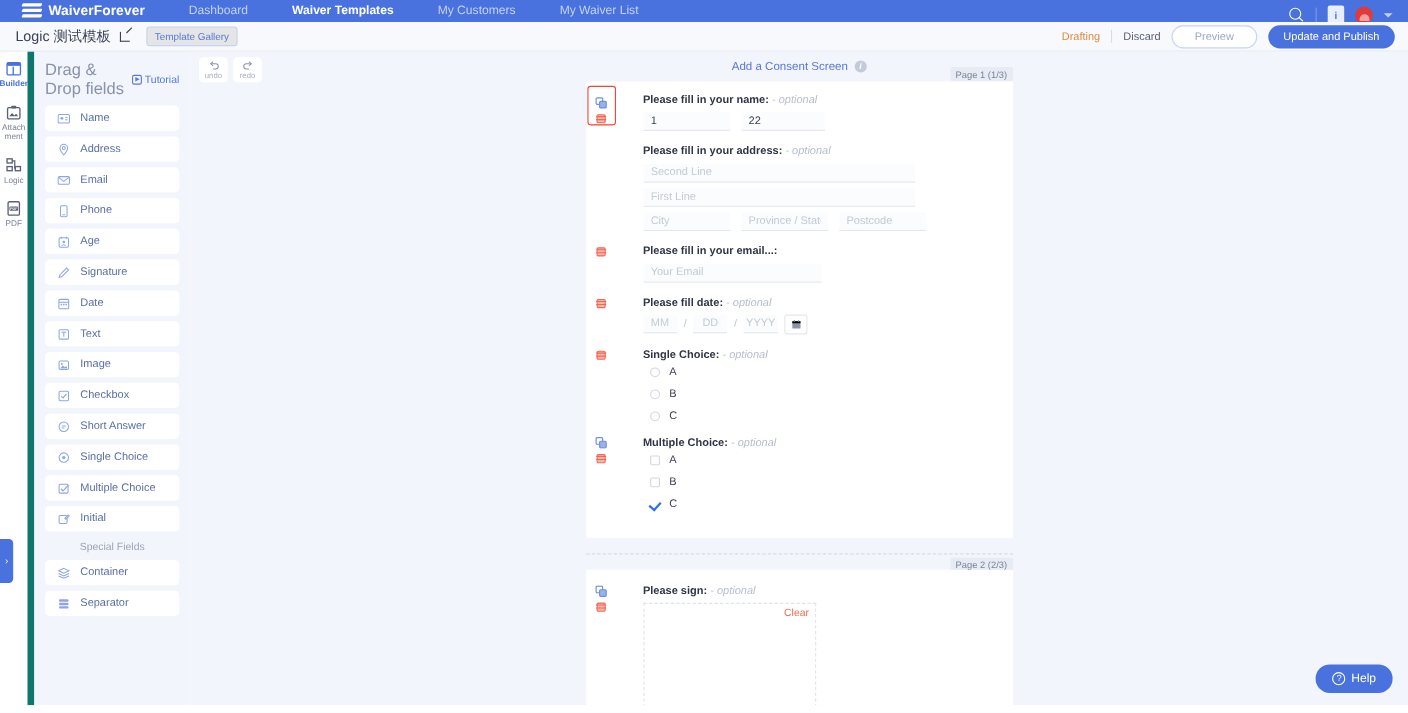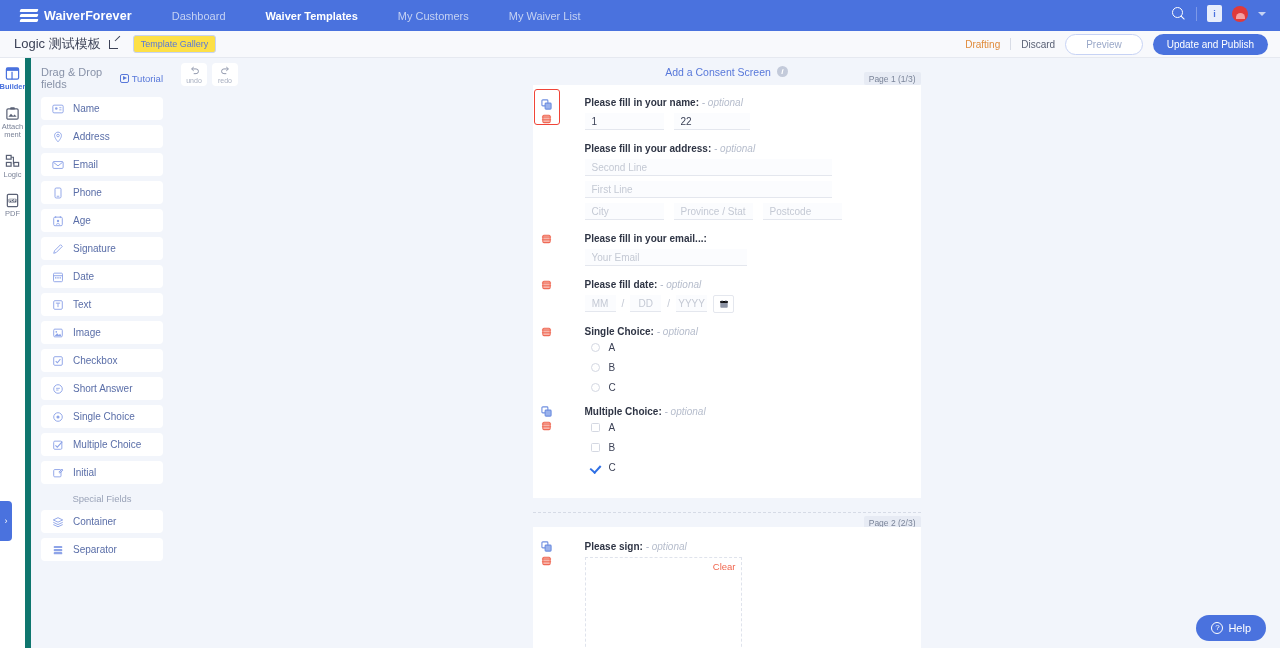--- a/index.html
+++ b/index.html
@@ -6,21 +6,21 @@
   html,body { width:1280px; height:648px; overflow:hidden; }
   body {
     font-family: "Liberation Sans", sans-serif;
     font-size: 12px;
     color: #4a5568;
     background: #ffffff;
   }
 
   
   .topnav{
-    height:31px; background:#4a72de; display:flex; align-items:center;
+    height:20px; background:#4a72de; display:flex; align-items:center;
     padding:0 12px; position:relative;
   }
   .brand{display:flex;align-items:center;gap:6px;margin-left:8px;margin-right:40px;}
   .brand-mark{width:18px;height:14px;position:relative;}
   .brand-mark span{position:absolute;left:0;width:18px;height:3px;background:#fff;border-radius:1px;transform:skewX(-20deg);}
   .brand-mark span:nth-child(1){top:0;}
   .brand-mark span:nth-child(2){top:5px;}
   .brand-mark span:nth-child(3){top:10px;}
   .brand-name{color:#fff;font-weight:bold;font-size:12.5px;letter-spacing:.1px;}
   .navlinks{display:flex;align-items:center;gap:40px;}
@@ -40,21 +40,21 @@
   
   .titlebar{
     height:27px;background:#f8f9fc;border-bottom:1px solid #e6e9f0;
     display:flex;align-items:center;padding:0 14px;position:relative;
   }
   .tmpl-title{font-size:13px;color:#3c4257;}
   .edit-icon{width:12px;height:12px;margin-left:8px;position:relative;cursor:pointer;}
   .edit-icon::before{content:"";position:absolute;left:0;top:2px;width:8px;height:8px;border:1.2px solid #3c4257;border-right:none;border-top:none;}
   .edit-icon::after{content:"";position:absolute;right:0;top:0px;width:7px;height:1.2px;background:#3c4257;transform:rotate(-45deg);}
   .gallery-btn{
-    margin-left:12px;border:1px solid #c7d3f5;border-radius:3px;background:#fde047;
+    margin-left:12px;border:1px solid #c7d3f5;border-radius:3px;background:#e5e5e5;
     color:#5878da;font-size:9px;padding:3px 7px;cursor:pointer;
   }
   .title-right{position:absolute;right:12px;display:flex;align-items:center;gap:10px;}
   .drafting{color:#e08b3a;font-size:10px;}
   .t-div{width:1px;height:12px;background:#d8dce6;}
   .discard{color:#5a6175;font-size:10px;cursor:pointer;}
   .preview-btn{border:1px solid #c7d3f5;border-radius:11px;background:#fff;color:#9aa8c8;font-size:10px;padding:4px 20px;cursor:pointer;}
   .publish-btn{border:none;border-radius:11px;background:#4a72de;color:#fff;font-size:10px;padding:5px 14px;cursor:pointer;}
 
   
@@ -67,21 +67,21 @@
   .rail-item.active .rail-lbl{color:#4a72de;font-weight:bold;}
   .ri{width:15px;height:15px;}
   .collapse-tab{
     position:absolute;left:0;top:443px;width:12px;height:40px;background:#4a72de;
     border-radius:0 4px 4px 0;color:#fff;font-size:9px;display:flex;align-items:center;justify-content:center;cursor:pointer;
   }
 
   
   .palette{width:142px;background:#f2f5fb;flex:0 0 142px;padding:8px 10px 0 10px;}
   .palette-head{display:flex;align-items:center;justify-content:space-between;margin-bottom:7px;}
-  .palette-title{font-size:11px;color:#8892a8;}
+  .palette-title{font-size:15px;color:#8892a8;}
   .tutorial{display:flex;align-items:center;gap:3px;color:#5878da;font-size:9.5px;cursor:pointer;}
   .play-ico{width:9px;height:9px;border:1.2px solid #5878da;border-radius:2px;position:relative;}
   .play-ico::after{content:"";position:absolute;left:2.5px;top:1.8px;border-left:4px solid #5878da;border-top:2.5px solid transparent;border-bottom:2.5px solid transparent;}
   .fld{
     background:#fff;border-radius:4px;height:23px;display:flex;align-items:center;
     gap:9px;padding:0 11px;margin-bottom:5px;cursor:grab;
   }
   .fld-ico{width:12px;height:12px;flex:0 0 12px;}
   .fld-lbl{font-size:10px;color:#5a6ea8;}
   .special{text-align:center;font-size:9.5px;color:#9aa3b8;margin:9px 0 6px;}

